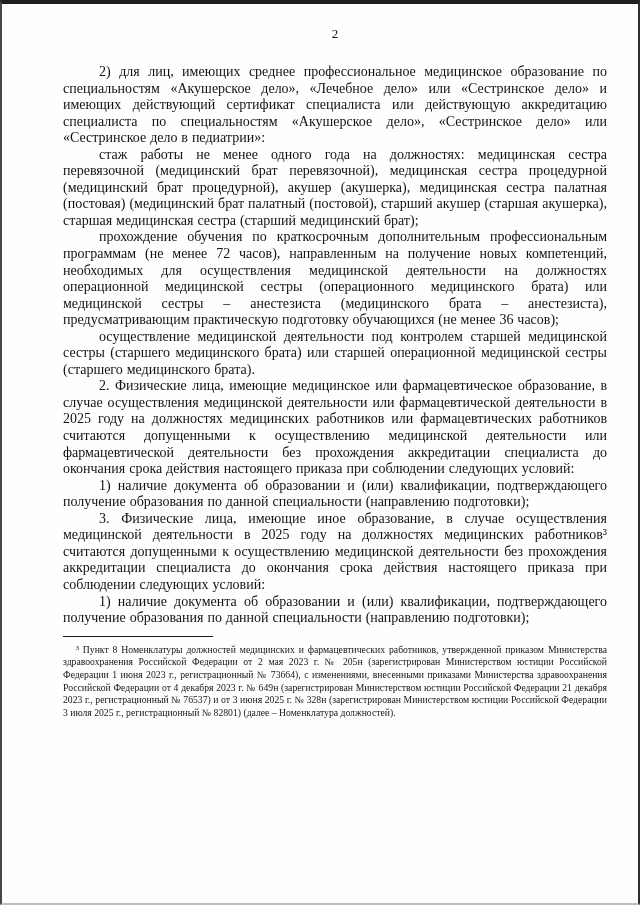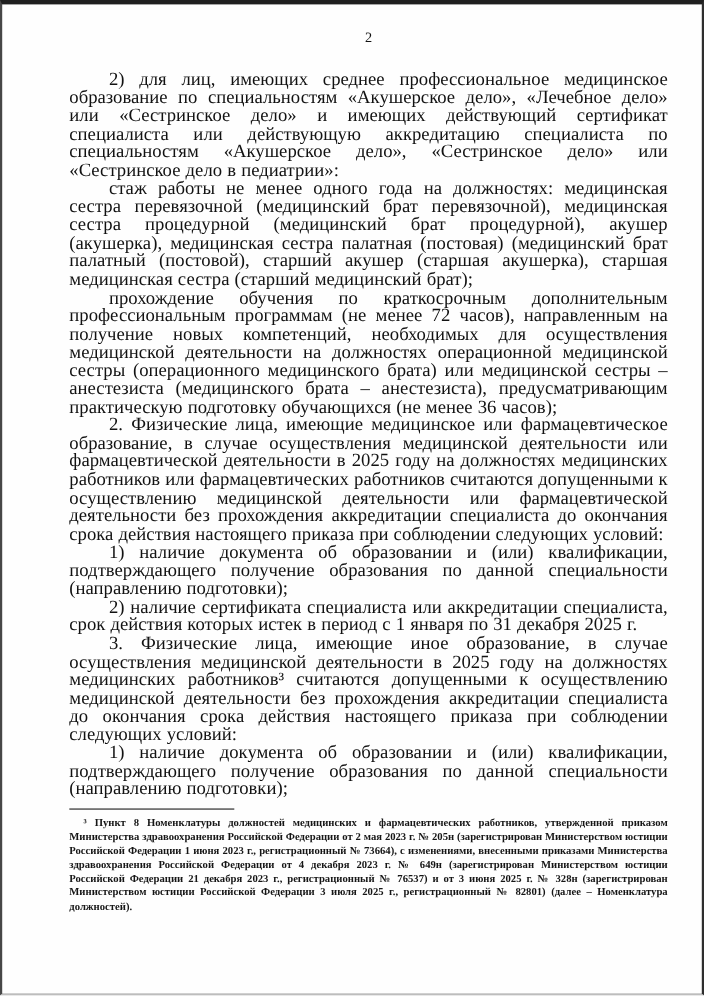--- a/index.html
+++ b/index.html
@@ -24,21 +24,21 @@
     overflow: hidden;
   }
   .page-number {
     text-align: center;
     font-size: 13px;
     line-height: 16px;
     margin: 0 0 22px 0;
   }
   .body-text p {
     margin: 0;
-    font-size: 17px;
+    font-size: 14px;
     line-height: 16.55px;
     text-align: justify;
     text-indent: 36px;
     word-spacing: 0.4px;
   }
   .footnote-block {
     margin-top: 9px;
   }
   .footnote-rule {
     width: 150px;
@@ -46,37 +46,36 @@
     border-top: 1.3px solid #1a1a1a;
     margin: 0 0 7px 0;
   }
   .footnote-text {
     margin: 0;
     font-size: 9.7px;
     line-height: 12.7px;
     text-align: justify;
     text-indent: 13px;
     color: #161616;
-    font-weight: bold;
   }
 </style>
 </head>
 <body>
 
 <div class="page">
 
   <div class="page-number">2</div>
 
   <div class="body-text">
     <p>2) для лиц, имеющих среднее профессиональное медицинское образование по специальностям «Акушерское дело», «Лечебное дело» или «Сестринское дело» и имеющих действующий сертификат специалиста или действующую аккредитацию специалиста по специальностям «Акушерское дело», «Сестринское дело» или «Сестринское дело в педиатрии»:</p>
     <p>стаж работы не менее одного года на должностях: медицинская сестра перевязочной (медицинский брат перевязочной), медицинская сестра процедурной (медицинский брат процедурной), акушер (акушерка), медицинская сестра палатная (постовая) (медицинский брат палатный (постовой), старший акушер (старшая акушерка), старшая медицинская сестра (старший медицинский брат);</p>
     <p>прохождение обучения по краткосрочным дополнительным профессиональным программам (не менее 72 часов), направленным на получение новых компетенций, необходимых для осуществления медицинской деятельности на должностях операционной медицинской сестры (операционного медицинского брата) или медицинской сестры – анестезиста (медицинского брата – анестезиста), предусматривающим практическую подготовку обучающихся (не менее 36 часов);</p>
+    <p>осуществление медицинской деятельности под контролем старшей медицинской сестры (старшего медицинского брата) или старшей операционной медицинской сестры (старшего медицинского брата).</p>
     <p>2. Физические лица, имеющие медицинское или фармацевтическое образование, в случае осуществления медицинской деятельности или фармацевтической деятельности в 2025 году на должностях медицинских работников или фармацевтических работников считаются допущенными к осуществлению медицинской деятельности или фармацевтической деятельности без прохождения аккредитации специалиста до окончания срока действия настоящего приказа при соблюдении следующих условий:</p>
     <p>1) наличие документа об образовании и (или) квалификации, подтверждающего получение образования по данной специальности (направлению подготовки);</p>
-    <p>2) наличие сертификата специалиста или аккредитации специалиста, срок действия которых истек в период с 1 января по 31 декабря 2025 г.</p>
     <p>3. Физические лица, имеющие иное образование, в случае осуществления медицинской деятельности в 2025 году на должностях медицинских работников³ считаются допущенными к осуществлению медицинской деятельности без прохождения аккредитации специалиста до окончания срока действия настоящего приказа при соблюдении следующих условий:</p>
     <p>1) наличие документа об образовании и (или) квалификации, подтверждающего получение образования по данной специальности (направлению подготовки);</p>
   </div>
 
   <div class="footnote-block">
     <div class="footnote-rule"></div>
     <p class="footnote-text">³ Пункт 8 Номенклатуры должностей медицинских и фармацевтических работников, утвержденной приказом Министерства здравоохранения Российской Федерации от 2 мая 2023 г. № 205н (зарегистрирован Министерством юстиции Российской Федерации 1 июня 2023 г., регистрационный № 73664), с изменениями, внесенными приказами Министерства здравоохранения Российской Федерации от 4 декабря 2023 г. № 649н (зарегистрирован Министерством юстиции Российской Федерации 21 декабря 2023 г., регистрационный № 76537) и от 3 июня 2025 г. № 328н (зарегистрирован Министерством юстиции Российской Федерации 3 июля 2025 г., регистрационный № 82801) (далее – Номенклатура должностей).</p>
   </div>
 
 </div>

